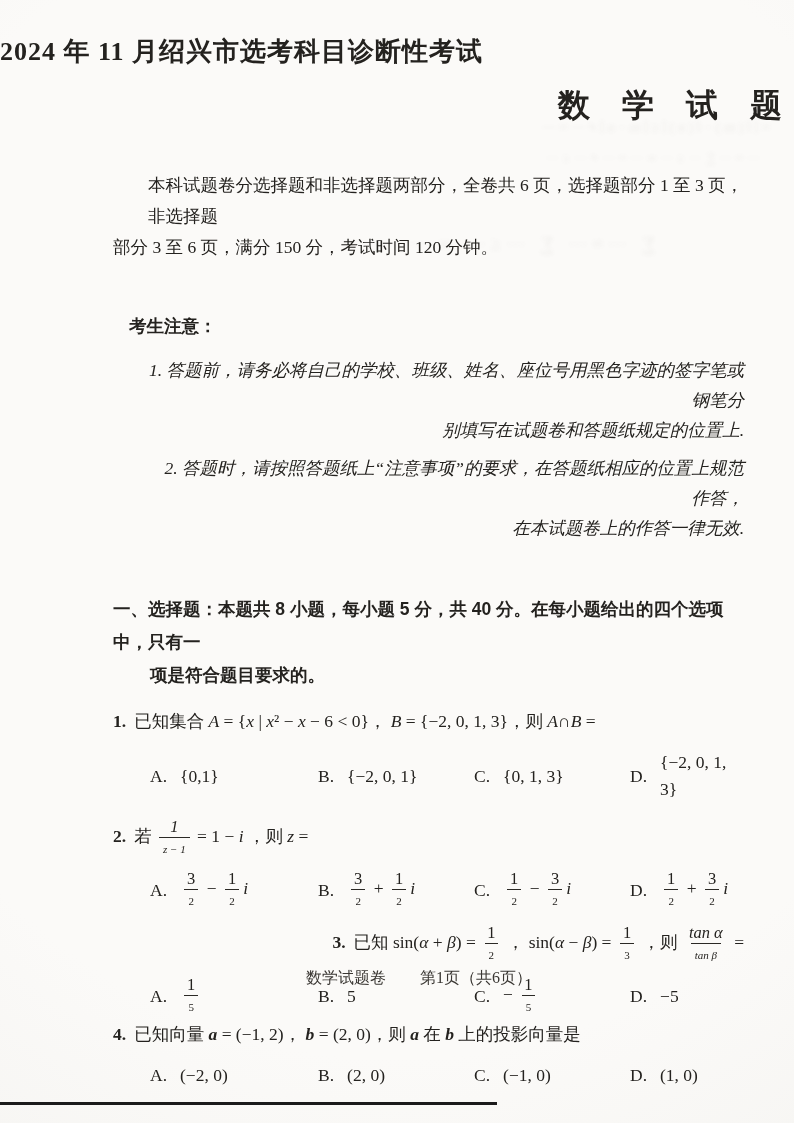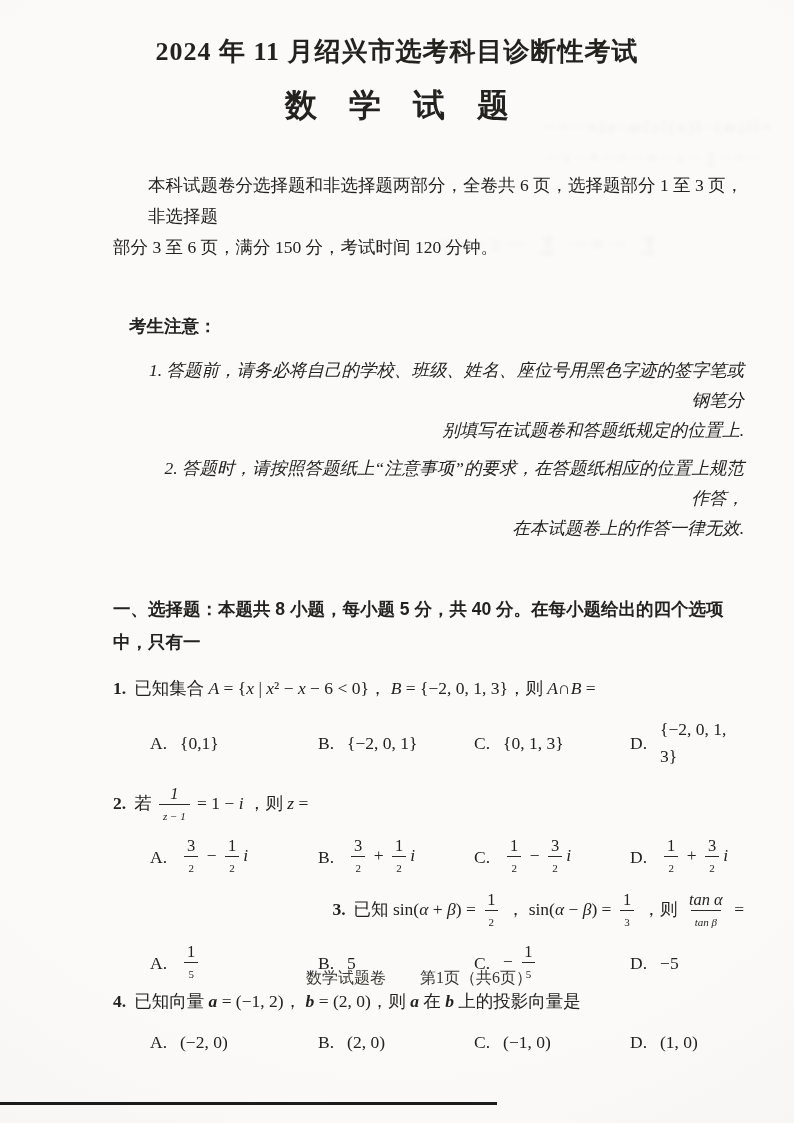--- a/index.html
+++ b/index.html
@@ -3,22 +3,22 @@
 <meta charset="utf-8">
 <style>
   html,body{margin:0;padding:0;}
   body{background:#e9e8e6;font-family:"Liberation Serif","DejaVu Serif",serif;}
   .page{
     position:relative;width:794px;height:1123px;margin:0 auto;overflow:hidden;
     background:radial-gradient(ellipse 130% 95% at 50% 42%, #fbfaf8 55%, #f1f0ed 100%);
     color:#24221f;
   }
   
-  .title1{margin:0;padding-top:34px;text-align:center;font-size:26px;font-weight:700;letter-spacing:1px;line-height:36px;font-family:Liberation Serif, serif;}
-  .title2{margin:12px 0 0;text-align:center;font-size:32px;font-weight:700;letter-spacing:12px;text-indent:12px;line-height:46px;}
+  .title1{margin:0;padding-top:34px;text-align:left;font-size:26px;font-weight:700;letter-spacing:1px;line-height:36px;font-family:Liberation Serif, serif;}
+  .title2{margin:12px 0 0;text-align:right;font-size:32px;font-weight:700;letter-spacing:12px;text-indent:12px;line-height:46px;}
   
   .content{margin:0 50px 0 113px;font-size:17.5px;}
   .intro{margin-top:42px;}
   .intro .line{line-height:31px;}
   .first-indent{padding-left:35px;}
   .notice{margin-top:50px;}
   .notice-heading{margin:16px;font-family:Liberation Sans, sans-serif;font-size:17.5px;font-weight:700;line-height:26px;}
   .notice-item{margin:8px 0 0;font-style:italic;}
   .notice-item .line{line-height:30px;text-align:right;}
   .sec-heading{margin:50px 0 0;font-family:"Liberation Sans","DejaVu Sans",sans-serif;font-weight:700;}
@@ -73,20 +73,21 @@
         <div class="line">别填写在试题卷和答题纸规定的位置上.</div>
       </div>
       <div class="notice-item">
         <div class="line first-indent">2. 答题时，请按照答题纸上“注意事项”的要求，在答题纸相应的位置上规范作答，</div>
         <div class="line">在本试题卷上的作答一律无效.</div>
       </div>
     </div>
 
     <div class="sec-heading">
       <div class="line">一、选择题：本题共 8 小题，每小题 5 分，共 40 分。在每小题给出的四个选项中，只有一</div>
+      <div class="line cont-indent">项是符合题目要求的。</div>
     </div>
 
     <div class="q">
       <p class="qstem"><span class="qnum">1.</span><span class="tokens"><span>已知集合 </span><i class="mi">A</i><span> = {</span><i class="mi">x</i><span> | </span><i class="mi">x</i><span>² − </span><i class="mi">x</i><span> − 6 &lt; 0}， </span><i class="mi">B</i><span> = {−2, 0, 1, 3}，则 </span><i class="mi">A</i><span>∩</span><i class="mi">B</i><span> =</span></span></p>
       <div class="opts">
         <span class="opt">
             <span class="opt-label">A.</span>
             <span class="tokens"><span>{0,1}</span></span>
           </span>
         <span class="opt">

